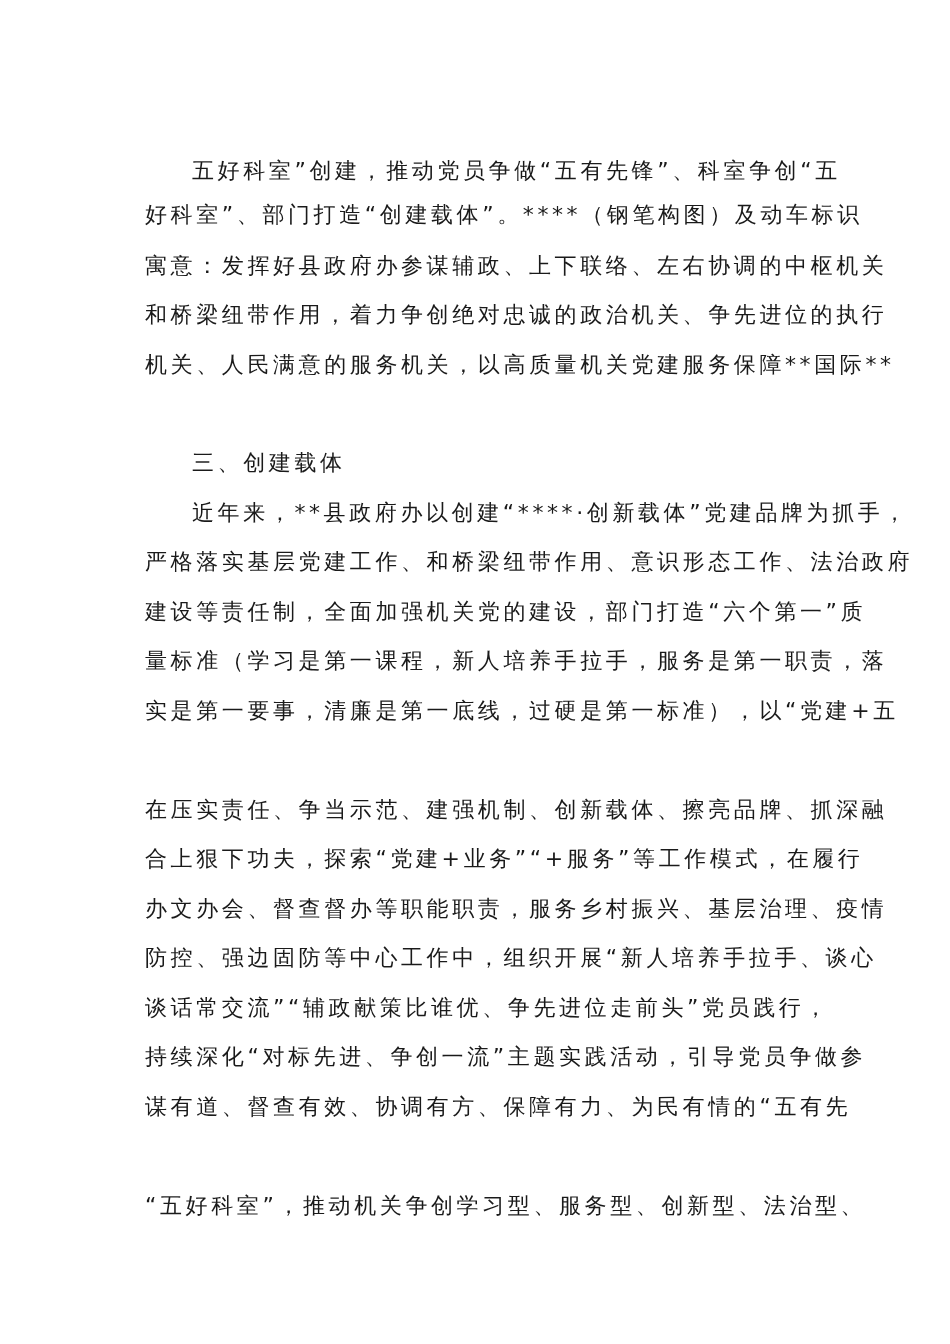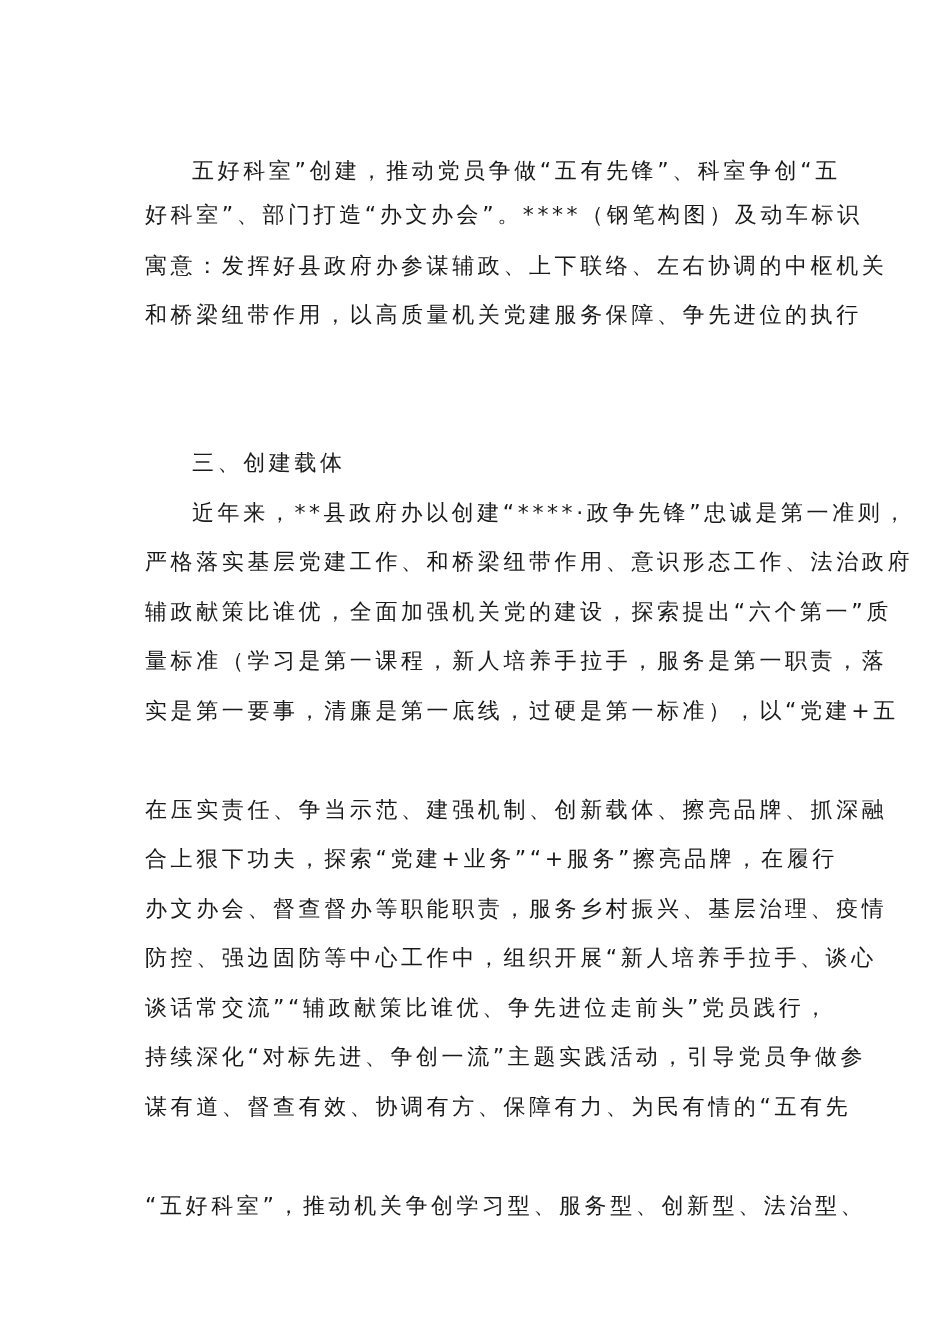--- a/index.html
+++ b/index.html
@@ -18,30 +18,31 @@
     letter-spacing: 3.6px;
     line-height: 30px;
   }
   .indent { left: 192px; }
 </style>
 </head>
 <body>
 
 <div class="page">
   <div class="line indent" style="top:140px">五好科室”创建，推动党员争做“五有先锋”、科室争创“五</div>
-  <div class="line" style="top:184px">好科室”、部门打造“办文办会”。****（钢笔构图）及动车标识</div>
+  <div class="line" style="top:184px">好科室”、部门打造“创建载体”。****（钢笔构图）及动车标识</div>
   <div class="line" style="top:235px">寓意：发挥好县政府办参谋辅政、上下联络、左右协调的中枢机关</div>
-  <div class="line" style="top:284px">和桥梁纽带作用，以高质量机关党建服务保障、争先进位的执行</div>
+  <div class="line" style="top:284px">和桥梁纽带作用，着力争创绝对忠诚的政治机关、争先进位的执行</div>
+  <div class="line" style="top:334px">机关、人民满意的服务机关，以高质量机关党建服务保障**国际**</div>
   <div class="line indent" style="top:432px">三、创建载体</div>
-  <div class="line indent" style="top:482px">近年来，**县政府办以创建“****·政争先锋”忠诚是第一准则，</div>
+  <div class="line indent" style="top:482px">近年来，**县政府办以创建“****·创新载体”党建品牌为抓手，</div>
   <div class="line" style="top:531px">严格落实基层党建工作、和桥梁纽带作用、意识形态工作、法治政府</div>
-  <div class="line" style="top:581px">辅政献策比谁优，全面加强机关党的建设，探索提出“六个第一”质</div>
+  <div class="line" style="top:581px">建设等责任制，全面加强机关党的建设，部门打造“六个第一”质</div>
   <div class="line" style="top:630px">量标准（学习是第一课程，新人培养手拉手，服务是第一职责，落</div>
   <div class="line" style="top:680px">实是第一要事，清廉是第一底线，过硬是第一标准），以“党建+五</div>
   <div class="line" style="top:779px">在压实责任、争当示范、建强机制、创新载体、擦亮品牌、抓深融</div>
-  <div class="line" style="top:828px">合上狠下功夫，探索“党建+业务”“+服务”擦亮品牌，在履行</div>
+  <div class="line" style="top:828px">合上狠下功夫，探索“党建+业务”“+服务”等工作模式，在履行</div>
   <div class="line" style="top:878px">办文办会、督查督办等职能职责，服务乡村振兴、基层治理、疫情</div>
   <div class="line" style="top:927px">防控、强边固防等中心工作中，组织开展“新人培养手拉手、谈心</div>
   <div class="line" style="top:977px">谈话常交流”“辅政献策比谁优、争先进位走前头”党员践行，</div>
   <div class="line" style="top:1026px">持续深化“对标先进、争创一流”主题实践活动，引导党员争做参</div>
   <div class="line" style="top:1076px">谋有道、督查有效、协调有方、保障有力、为民有情的“五有先</div>
   <div class="line" style="top:1175px">“五好科室”，推动机关争创学习型、服务型、创新型、法治型、</div>
 </div>
 
 </body></html>

